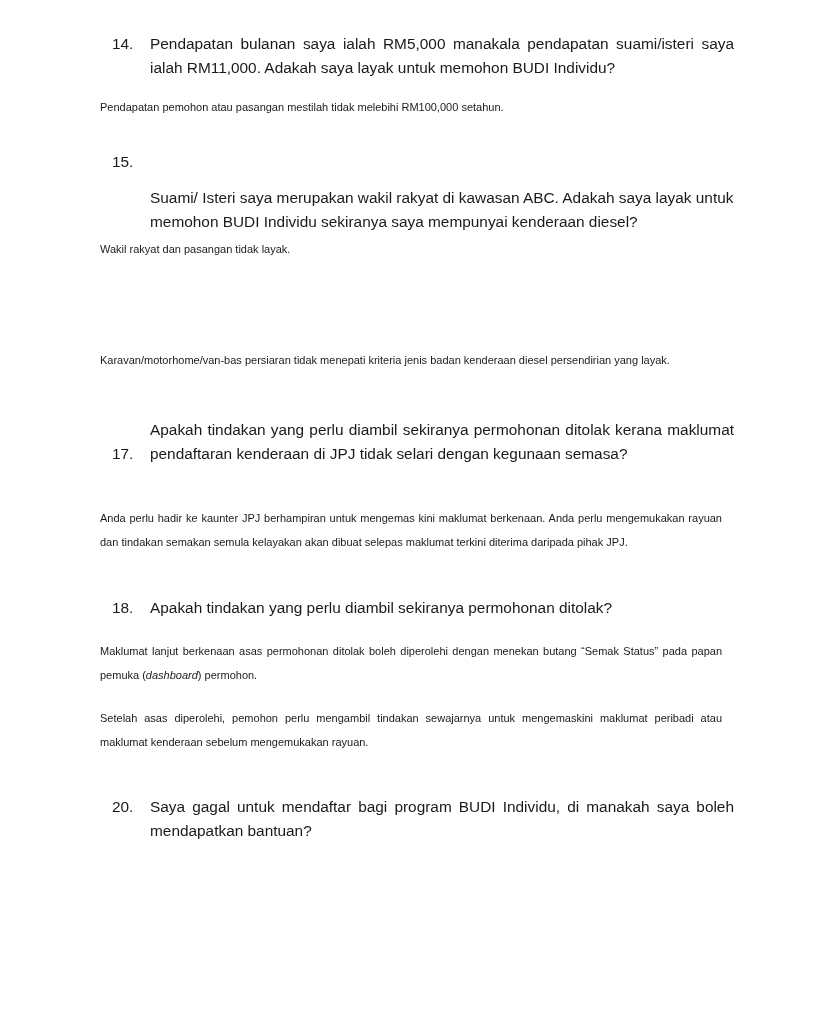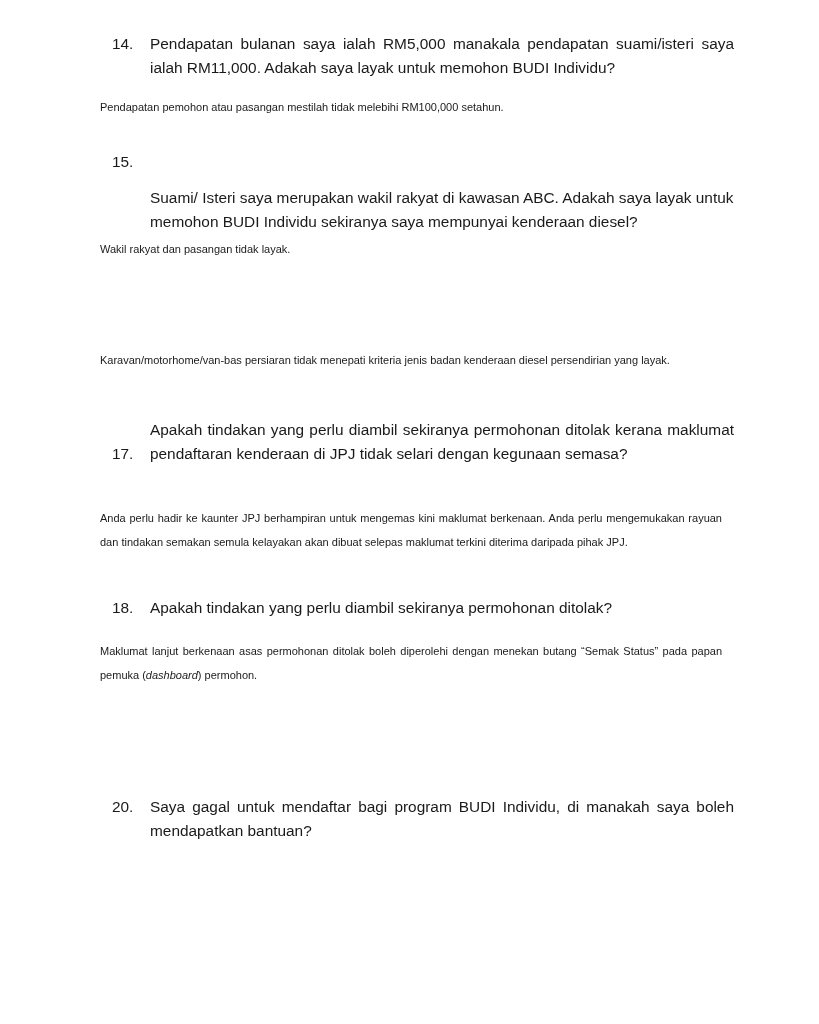--- a/index.html
+++ b/index.html
@@ -45,19 +45,20 @@
     <span class="num">17.</span>
     <span class="text">Apakah tindakan yang perlu diambil sekiranya permohonan ditolak kerana maklumat pendaftaran kenderaan di JPJ tidak selari dengan kegunaan semasa?</span>
   </div>
   <div class="a" style="top:506px;">Anda perlu hadir ke kaunter JPJ berhampiran untuk mengemas kini maklumat berkenaan. Anda perlu mengemukakan rayuan dan tindakan semakan semula kelayakan akan dibuat selepas maklumat terkini diterima daripada pihak JPJ.</div>
 
   <div class="q" style="top:596px;justify-content:space-between;">
     <span class="num">18.</span>
     <span class="text">Apakah tindakan yang perlu diambil sekiranya permohonan ditolak?</span>
   </div>
   <div class="a" style="top:639px;"><span>Maklumat lanjut berkenaan asas permohonan ditolak boleh diperolehi dengan menekan butang “Semak Status” pada papan pemuka (</span><i>dashboard</i><span>) permohon.</span></div>
+  <div class="a" style="top:706px;">Setelah asas diperolehi, pemohon perlu mengambil tindakan sewajarnya untuk mengemaskini maklumat peribadi atau maklumat kenderaan sebelum mengemukakan rayuan.</div>
 
   <div class="q" style="top:795px;">
     <span class="num">20.</span>
     <span class="text">Saya gagal untuk mendaftar bagi program BUDI Individu, di manakah saya boleh mendapatkan bantuan?</span>
   </div>
 
 </div>
 
 </body></html>

